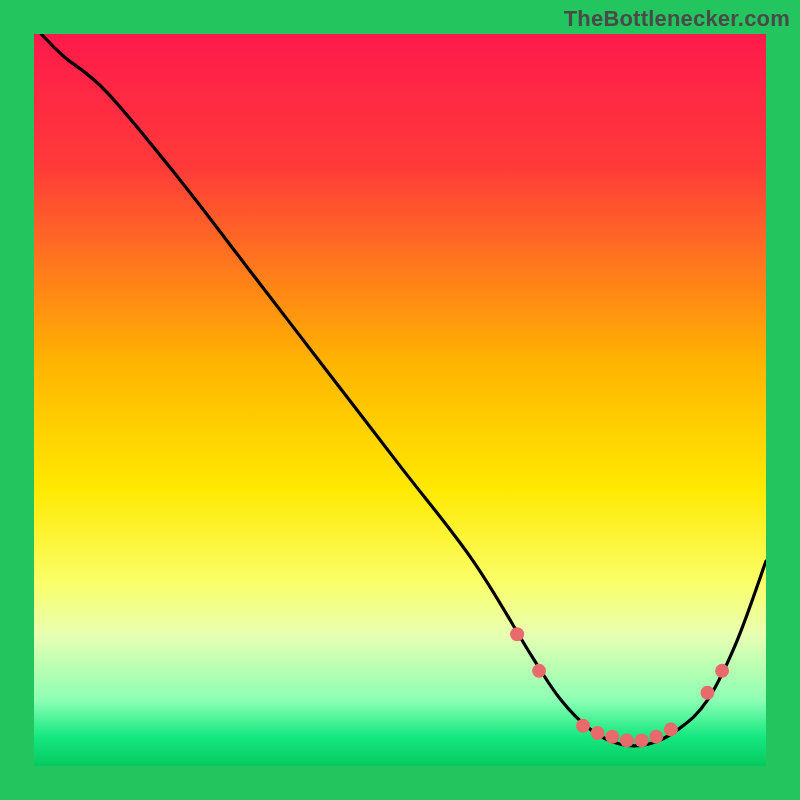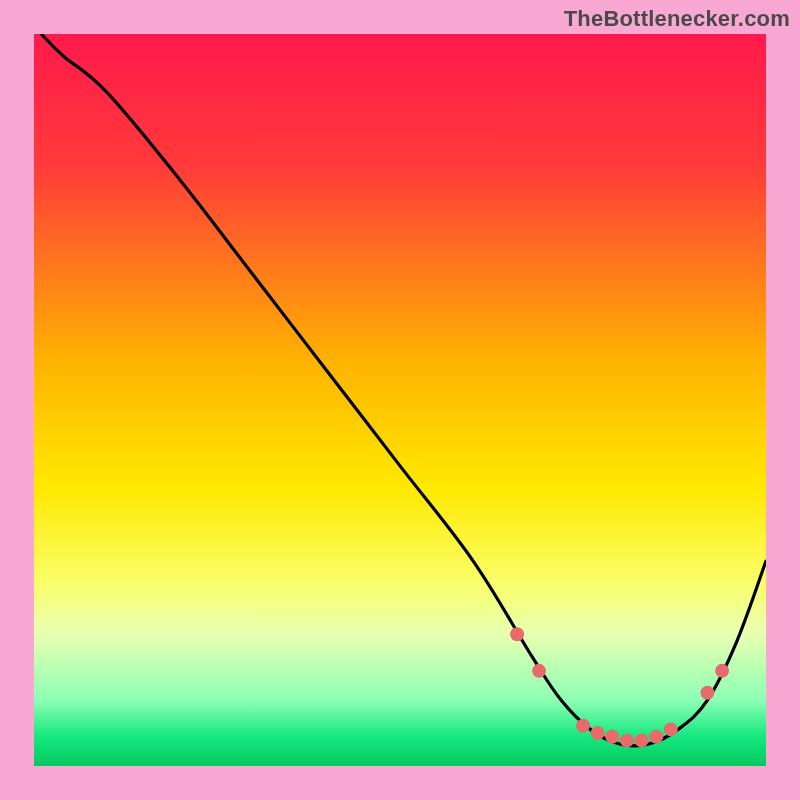--- a/index.html
+++ b/index.html
@@ -8,21 +8,21 @@
     width: 800px;
     height: 800px;
     background: #000;
     overflow: hidden;
     font-family: Arial, Helvetica, sans-serif;
   }
   .outer {
     position: relative;
     width: 800px;
     height: 800px;
-    background: #f9a8d4;
+    background: #22c55e;
   }
   .attribution {
     position: absolute;
     top: 6px;
     right: 10px;
     color: #4a4a4a;
     font-size: 22px;
     font-weight: 600;
     letter-spacing: 0.2px;
   }

